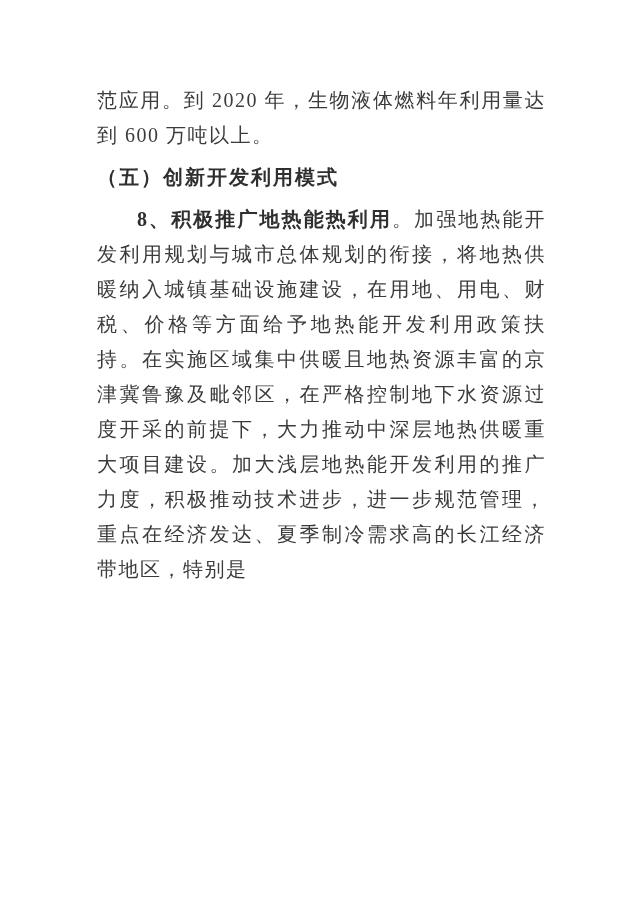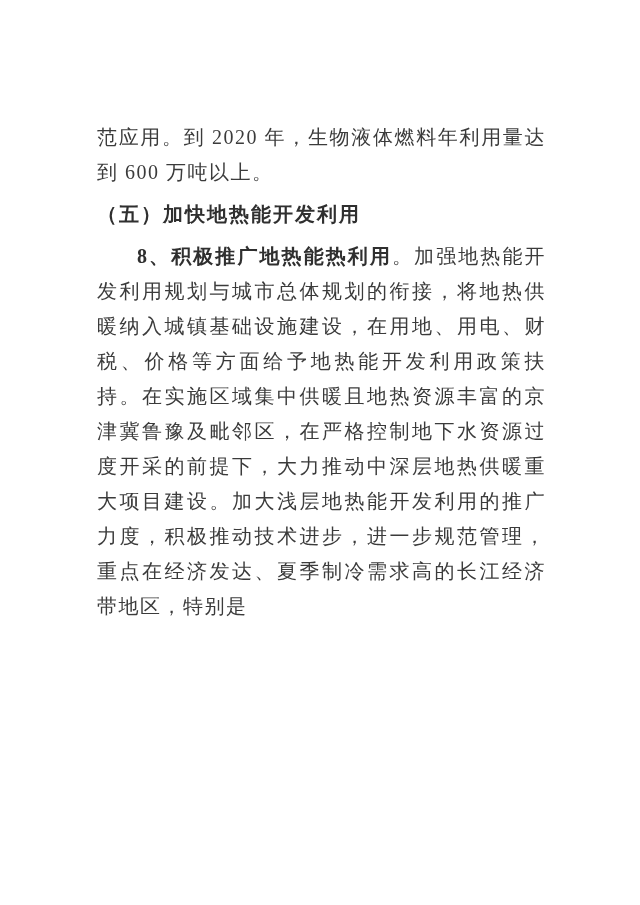--- a/index.html
+++ b/index.html
@@ -7,21 +7,20 @@
     padding: 0;
     background: #ffffff;
   }
   .page {
     position: relative;
     width: 640px;
     height: 824px;
     background: #ffffff;
     overflow: hidden;
     font-family: "Liberation Serif", "DejaVu Serif", serif;
-    margin-top: 37px;
   }
   .doc-body {
     position: absolute;
     left: 97px;
     top: 83px;
     width: 449px;
     color: #3b3b3b;
   }
   .para {
     margin: 0;
@@ -56,17 +55,17 @@
     color: #0c4a6e;
     font-family: "Liberation Serif", "DejaVu Serif", serif;
   }
 </style>
 </head>
 <body>
 
 <div class="page">
   <div class="doc-body" id="doc-body">
       <p class="para "><span class="seg-regular">范应用。到 2020 年，生物液体燃料年利用量达到 600 万吨以上。</span></p>
-      <p class="para heading"><span class="seg-bold">（五）加快地热能开发利用</span></p>
+      <p class="para heading"><span class="seg-bold">（五）创新开发利用模式</span></p>
       <p class="para  indent"><span class="seg-bold">8、积极推广地热能热利用</span><span class="seg-regular">。加强地热能开发利用规划与城市总体规划的衔接，将地热供暖纳入城镇基础设施建设，在用地、用电、财税、价格等方面给予地热能开发利用政策扶持。在实施区域集中供暖且地热资源丰富的京津冀鲁豫及毗邻区，在严格控制地下水资源过度开采的前提下，大力推动中深层地热供暖重大项目建设。加大浅层地热能开发利用的推广力度，积极推动技术进步，进一步规范管理，重点在经济发达、夏季制冷需求高的长江经济带地区，特别是</span></p>
     </div>
   <div class="page-number">22</div>
 </div>
 
 </body></html>

